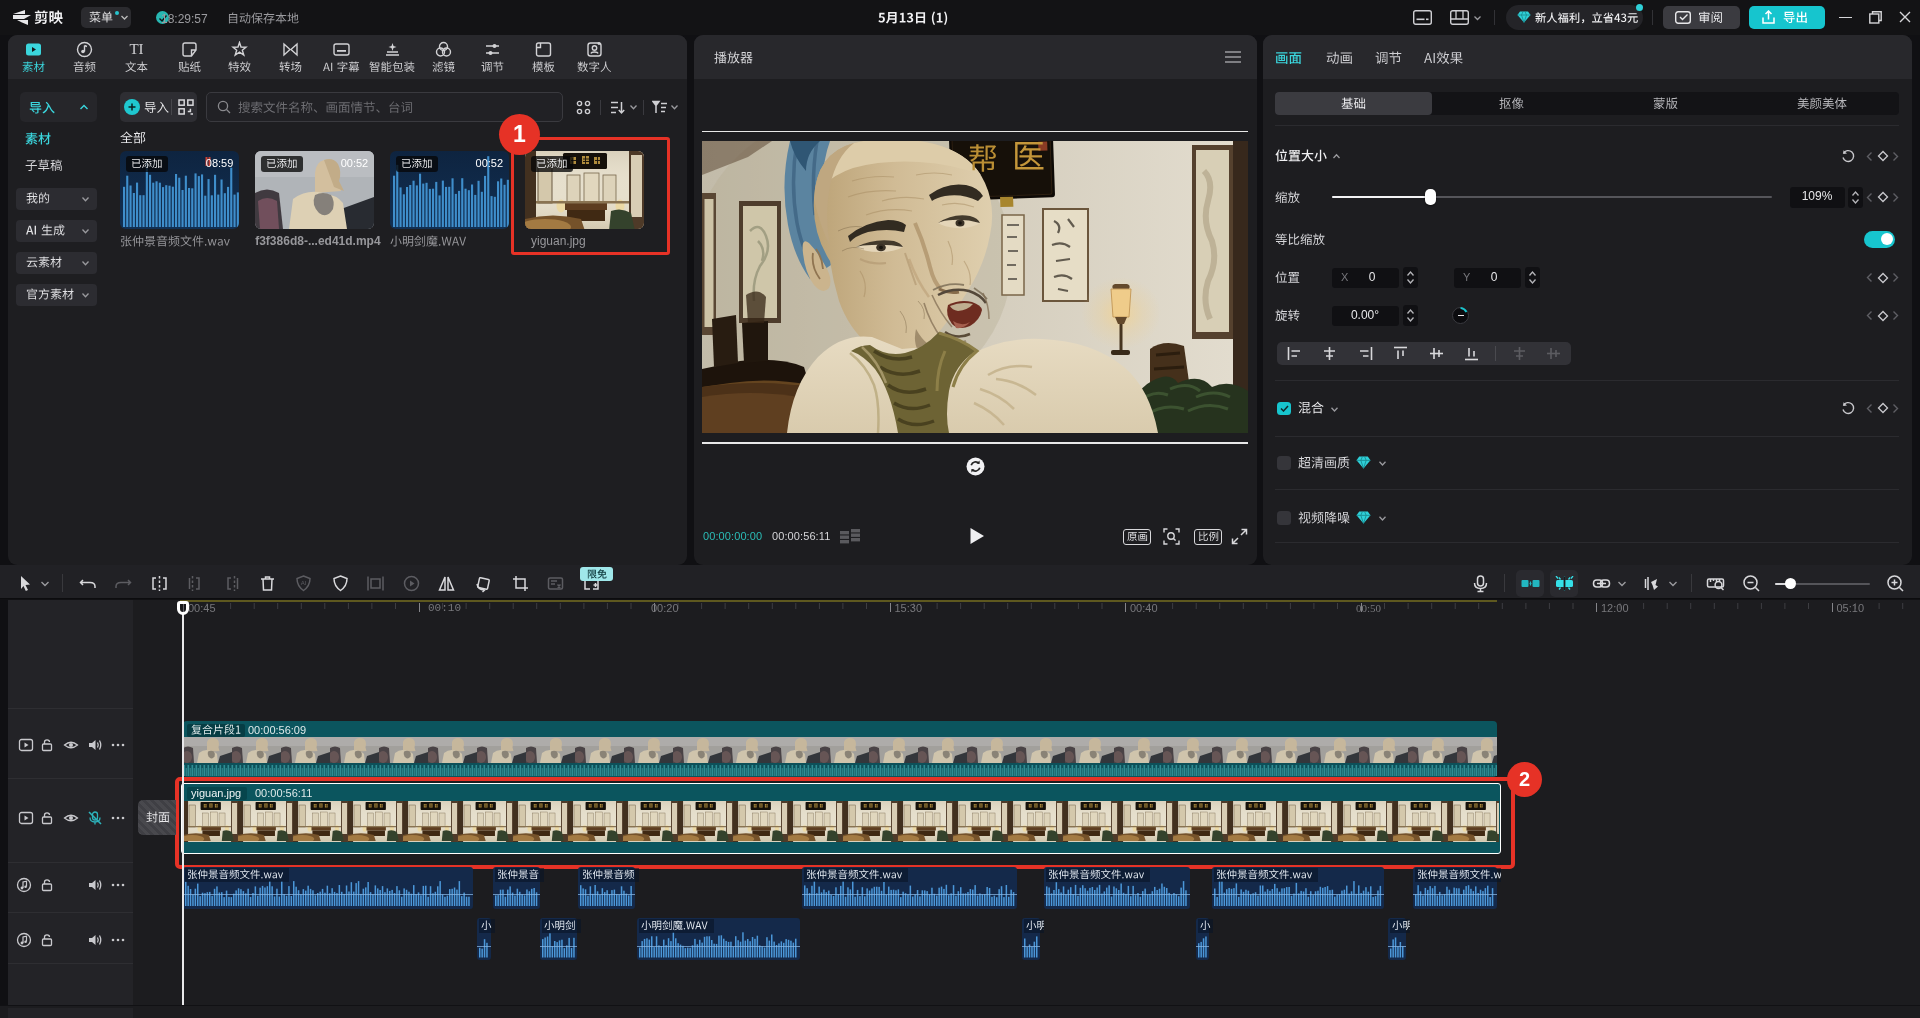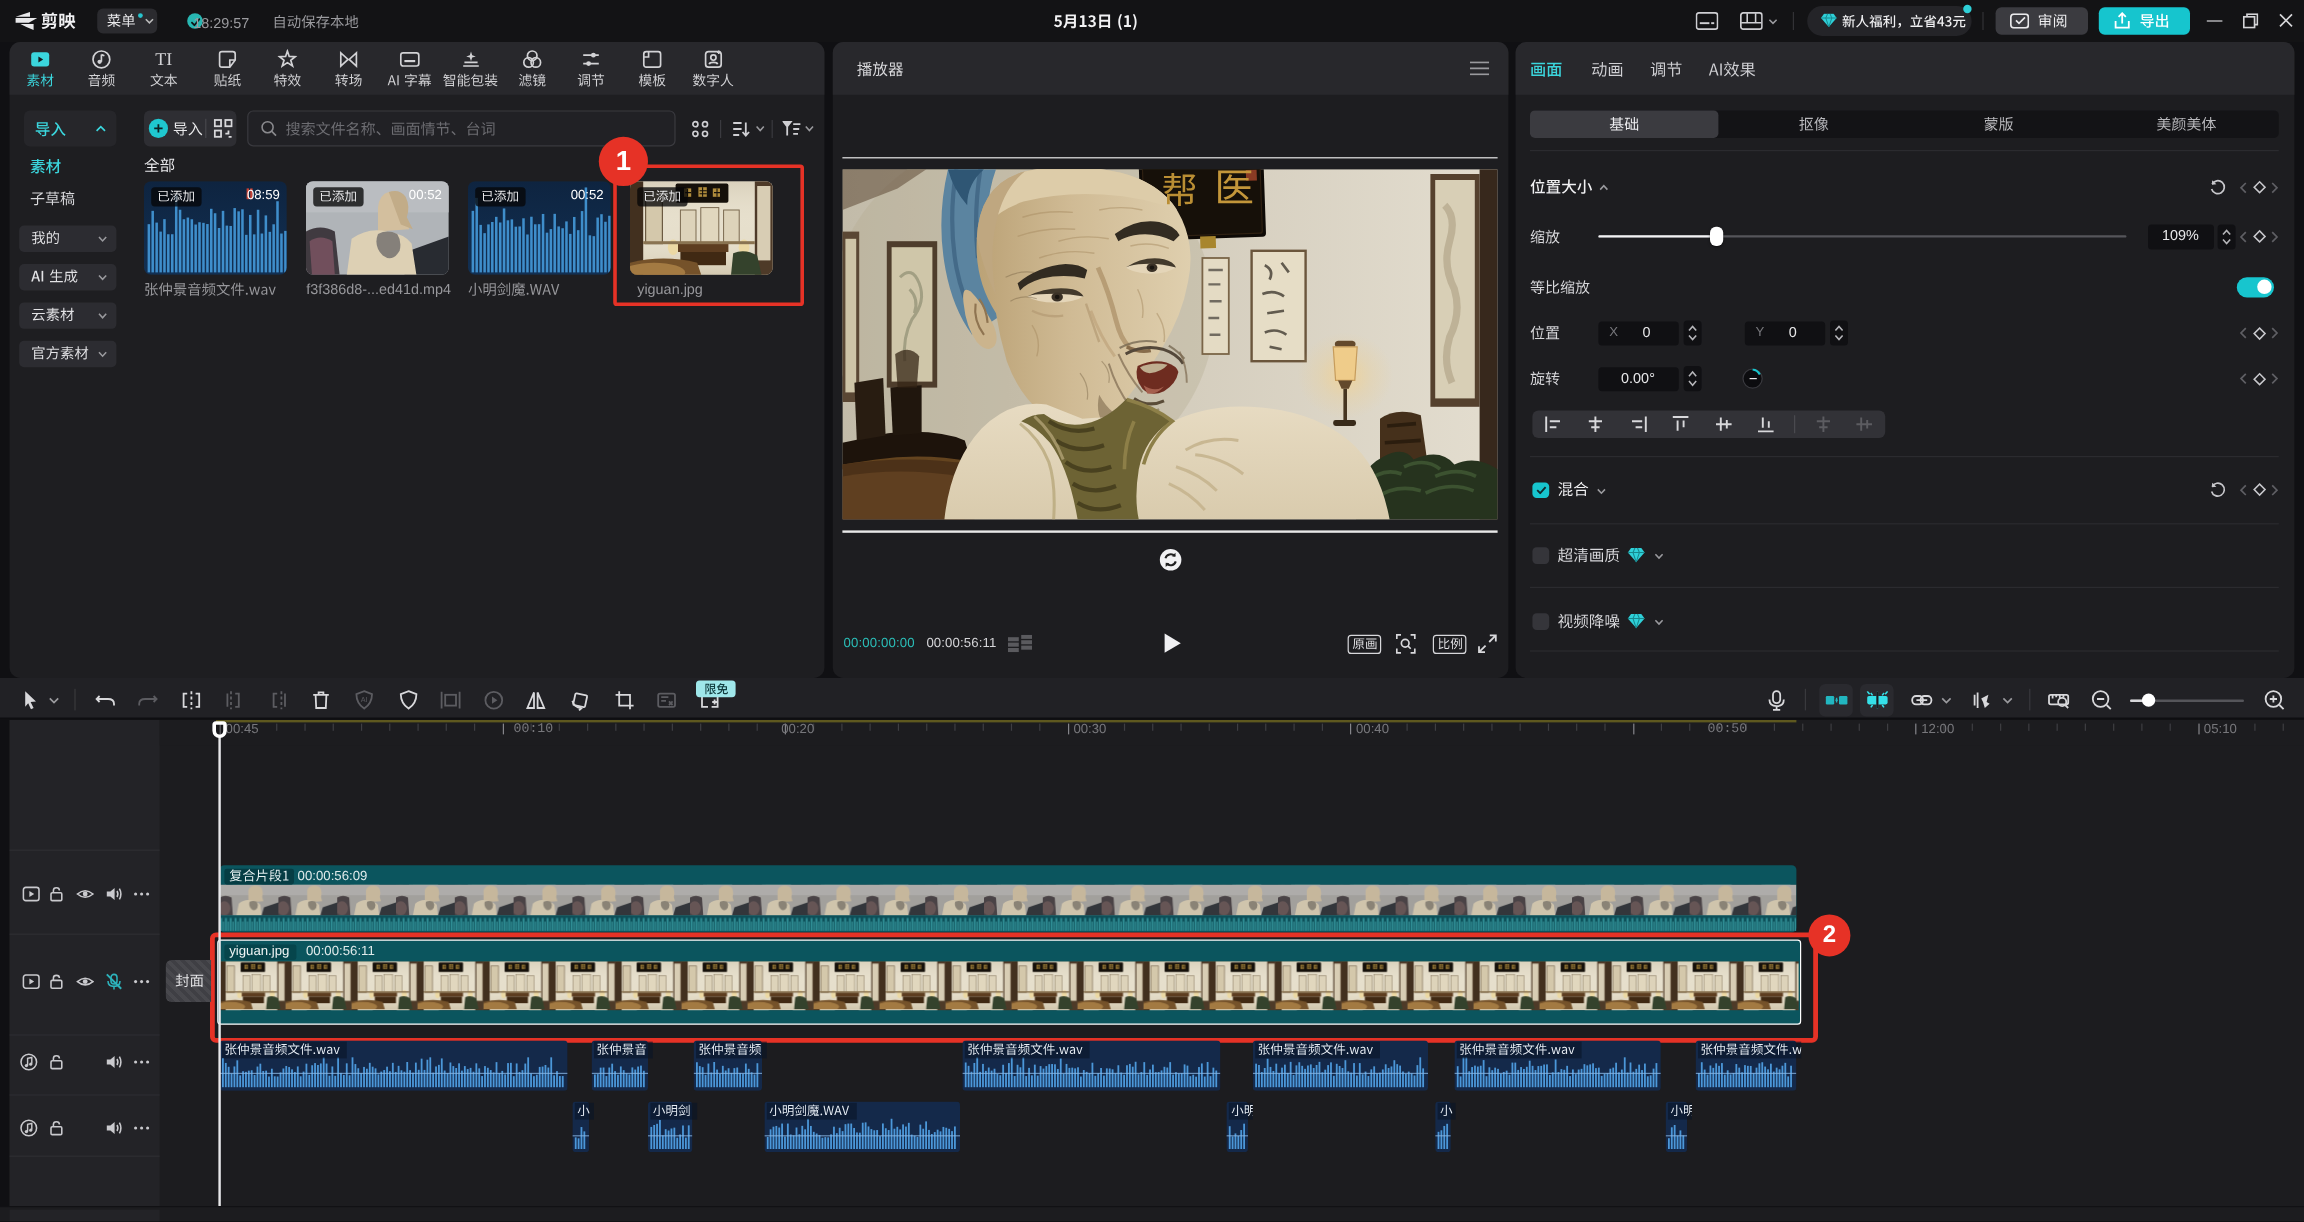--- a/index.html
+++ b/index.html
@@ -575,21 +575,21 @@
         <use href="#q33" x="3000"></use>
         <use href="#q34" x="4000"></use>
         <use href="#q35" x="5000"></use>
         <use href="#q63" x="6000"></use>
         <use href="#q94" x="7000"></use>
         <use href="#q95" x="7278"></use>
         <use href="#q96" x="8080"></use>
         <use href="#q97" x="8643"></use>
       </g>
     </svg>
-    <div style="position:absolute;left:255.2px;top:234.6px;font-family:'Liberation Sans',sans-serif;font-size:12.0px;color:#97979b;font-weight:400;white-space:pre;line-height:13.8px;">f3f386d8-...ed41d.mp4</div>
+    <div style="position:absolute;left:255.2px;top:234.6px;font-family:'Liberation Sans',sans-serif;font-size:12.0px;color:#97979b;font-weight:700;white-space:pre;line-height:13.8px;">f3f386d8-...ed41d.mp4</div>
     <svg style="position:absolute;overflow:visible;left:390.1px;top:235.0px;" width="76.1" height="12.0">
       <g fill="#97979b" transform="translate(0,10.56) scale(0.012000,-0.012000)">
         <use href="#q98" x="0"></use>
         <use href="#q99" x="1000"></use>
         <use href="#q100" x="2000"></use>
         <use href="#q101" x="3000"></use>
         <use href="#q94" x="4000"></use>
         <use href="#q102" x="4278"></use>
         <use href="#q42" x="5156"></use>
         <use href="#q103" x="5764"></use>
@@ -1256,25 +1256,25 @@
       <rect x="1745.6" y="3" width="1" height="6" fill="#3e3e42"></rect>
       <rect x="1769.2" y="3" width="1" height="6" fill="#3e3e42"></rect>
     </svg>
     <div style="position:absolute;left:183.0px;top:602.5px;width:1.2px;height:9px;background:#85858a;"></div>
     <div style="position:absolute;left:188.0px;top:602.2px;font-family:'Liberation Sans',sans-serif;font-size:11.0px;color:#77777b;font-weight:400;white-space:pre;line-height:12.6px;">00:45</div>
     <div style="position:absolute;left:418.5px;top:602.5px;width:1.2px;height:9px;background:#85858a;"></div>
     <div style="position:absolute;left:428px;top:602.2px;font-family:Liberation Mono, monospace;font-size:11.0px;color:#77777b;font-weight:400;white-space:pre;line-height:12.6px;">00:10</div>
     <div style="position:absolute;left:654.0px;top:602.5px;width:1.2px;height:9px;background:#85858a;"></div>
     <div style="position:absolute;left:651px;top:602.2px;font-family:'Liberation Sans',sans-serif;font-size:11.0px;color:#77777b;font-weight:400;white-space:pre;line-height:12.6px;">00:20</div>
     <div style="position:absolute;left:889.5px;top:602.5px;width:1.2px;height:9px;background:#85858a;"></div>
-    <div style="position:absolute;left:894.5px;top:602.2px;font-family:'Liberation Sans',sans-serif;font-size:11.0px;color:#77777b;font-weight:400;white-space:pre;line-height:12.6px;">00:30</div>
+    <div style="position:absolute;left:894.5px;top:602.2px;font-family:'Liberation Sans',sans-serif;font-size:11.0px;color:#77777b;font-weight:400;white-space:pre;line-height:12.6px;">15:30</div>
     <div style="position:absolute;left:1125.0px;top:602.5px;width:1.2px;height:9px;background:#85858a;"></div>
     <div style="position:absolute;left:1130.0px;top:602.2px;font-family:'Liberation Sans',sans-serif;font-size:11.0px;color:#77777b;font-weight:400;white-space:pre;line-height:12.6px;">00:40</div>
     <div style="position:absolute;left:1360.5px;top:602.5px;width:1.2px;height:9px;background:#85858a;"></div>
-    <div style="position:absolute;left:1423px;top:602.2px;font-family:Liberation Mono, monospace;font-size:11.0px;color:#77777b;font-weight:400;white-space:pre;line-height:12.6px;">00:50</div>
+    <div style="position:absolute;left:1356px;top:602.2px;font-family:Liberation Serif, serif;font-size:11.0px;color:#77777b;font-weight:400;white-space:pre;line-height:12.6px;">00:50</div>
     <div style="position:absolute;left:1596.0px;top:602.5px;width:1.2px;height:9px;background:#85858a;"></div>
     <div style="position:absolute;left:1601.0px;top:602.2px;font-family:'Liberation Sans',sans-serif;font-size:11.0px;color:#77777b;font-weight:400;white-space:pre;line-height:12.6px;">12:00</div>
     <div style="position:absolute;left:1831.5px;top:602.5px;width:1.2px;height:9px;background:#85858a;"></div>
     <div style="position:absolute;left:1836.5px;top:602.2px;font-family:'Liberation Sans',sans-serif;font-size:11.0px;color:#77777b;font-weight:400;white-space:pre;line-height:12.6px;">05:10</div>
     <div style="position:absolute;left:8px;top:707.5px;width:125px;height:1px;background:#2e2e32;"></div>
     <div style="position:absolute;left:8px;top:777.8px;width:125px;height:1px;background:#2e2e32;"></div>
     <div style="position:absolute;left:8px;top:861.8px;width:125px;height:1px;background:#2e2e32;"></div>
     <div style="position:absolute;left:8px;top:911.5px;width:125px;height:1px;background:#2e2e32;"></div>
     <div style="position:absolute;left:8px;top:962.5px;width:125px;height:1px;background:#2e2e32;"></div>
     <svg style="position:absolute;left:17.5px;top:737.0px" width="16" height="16" viewBox="0 0 16 16">

